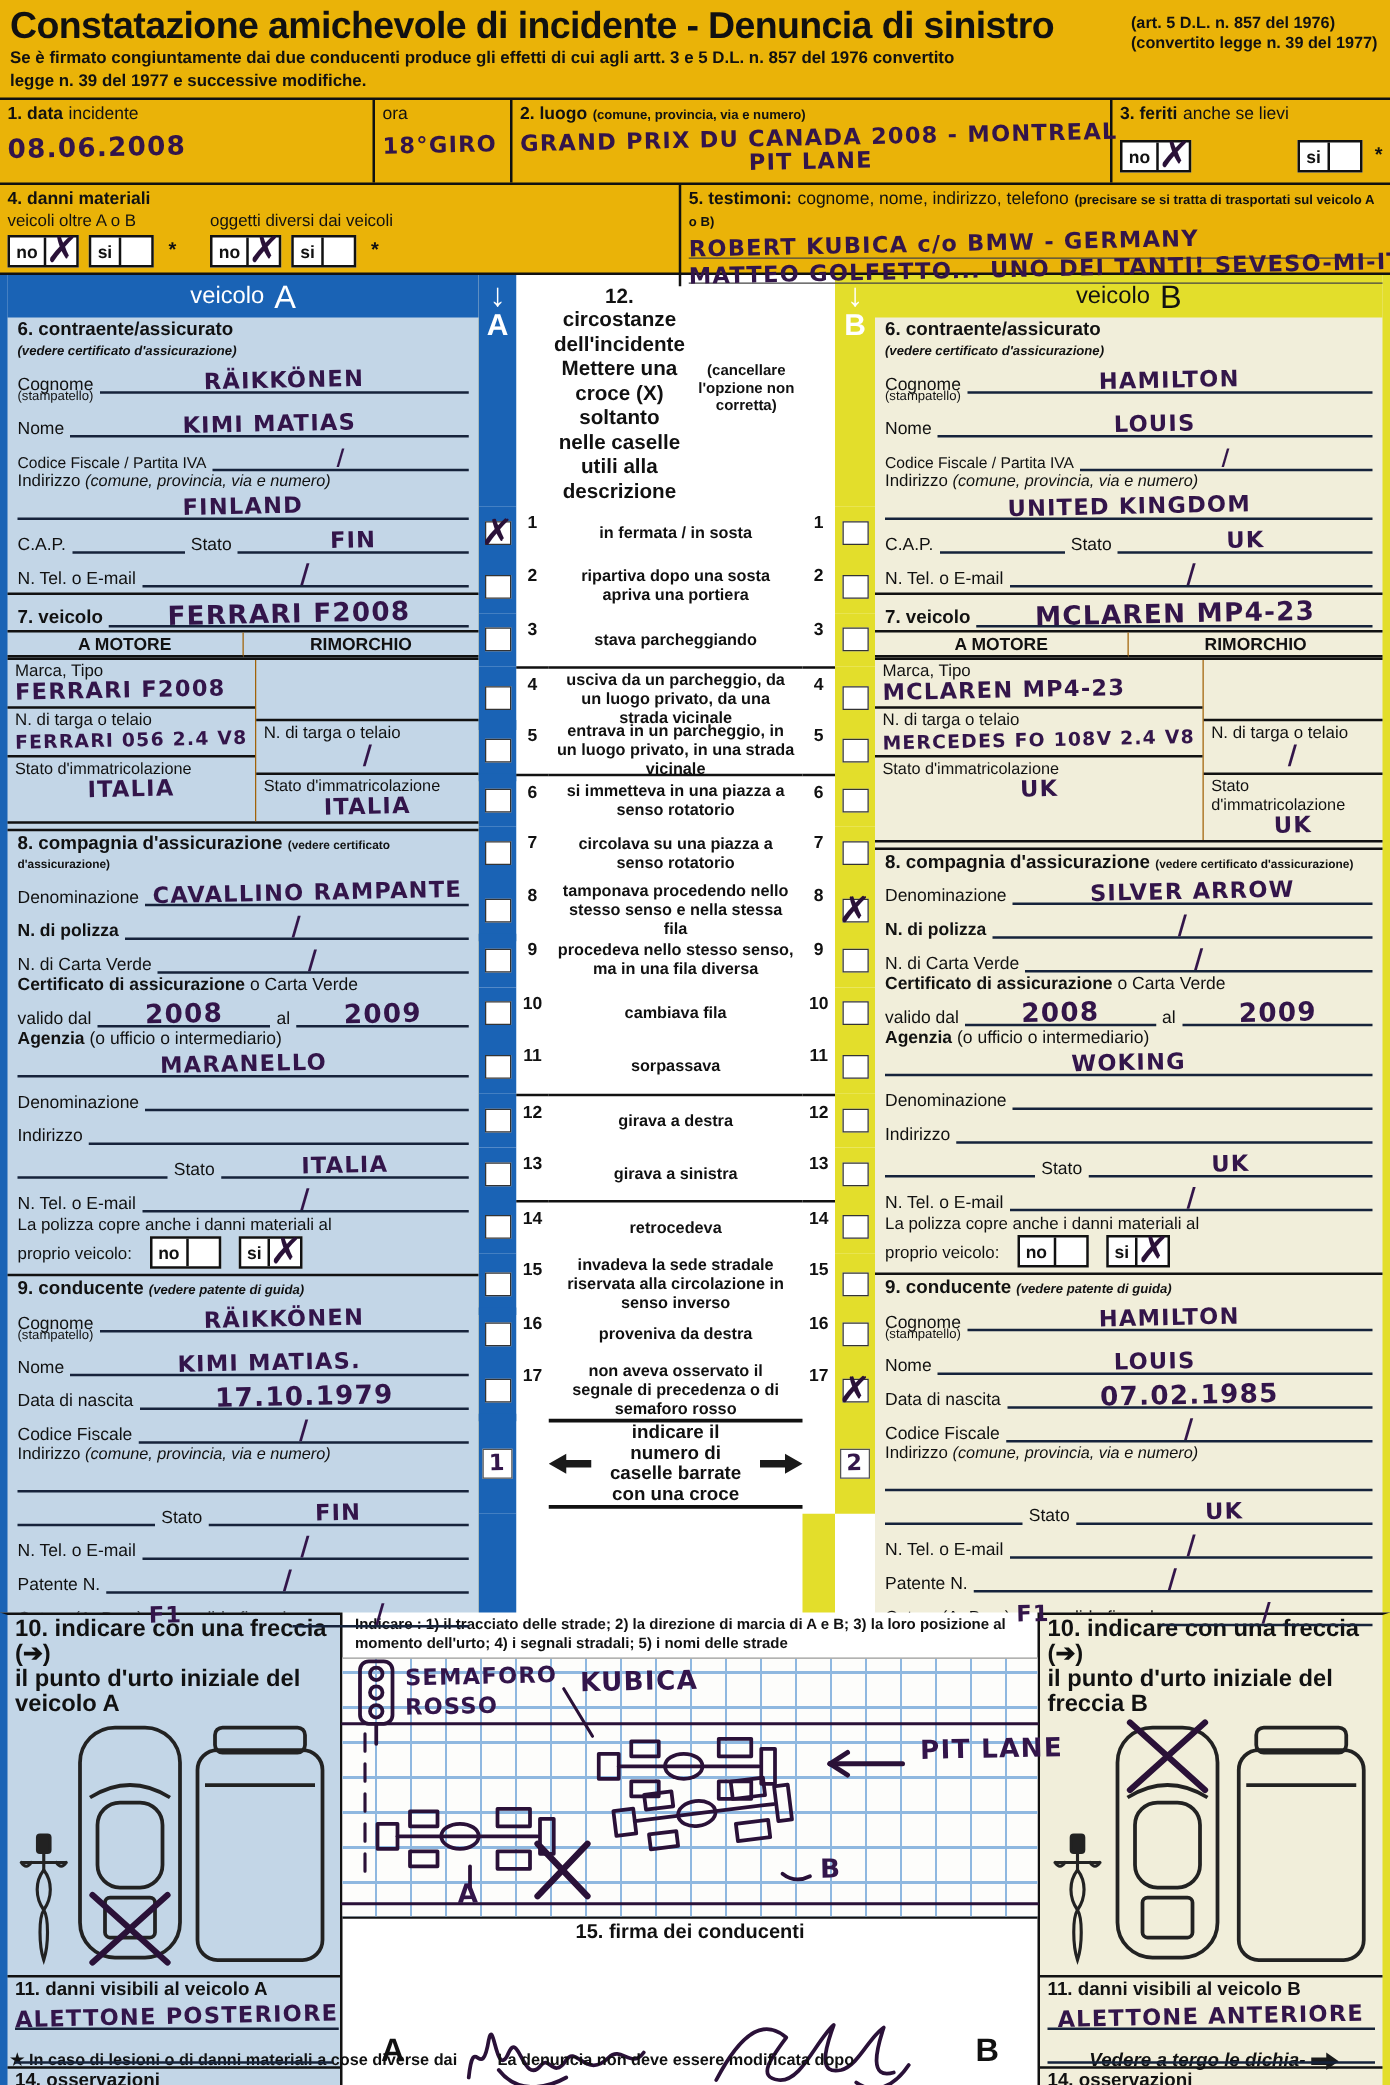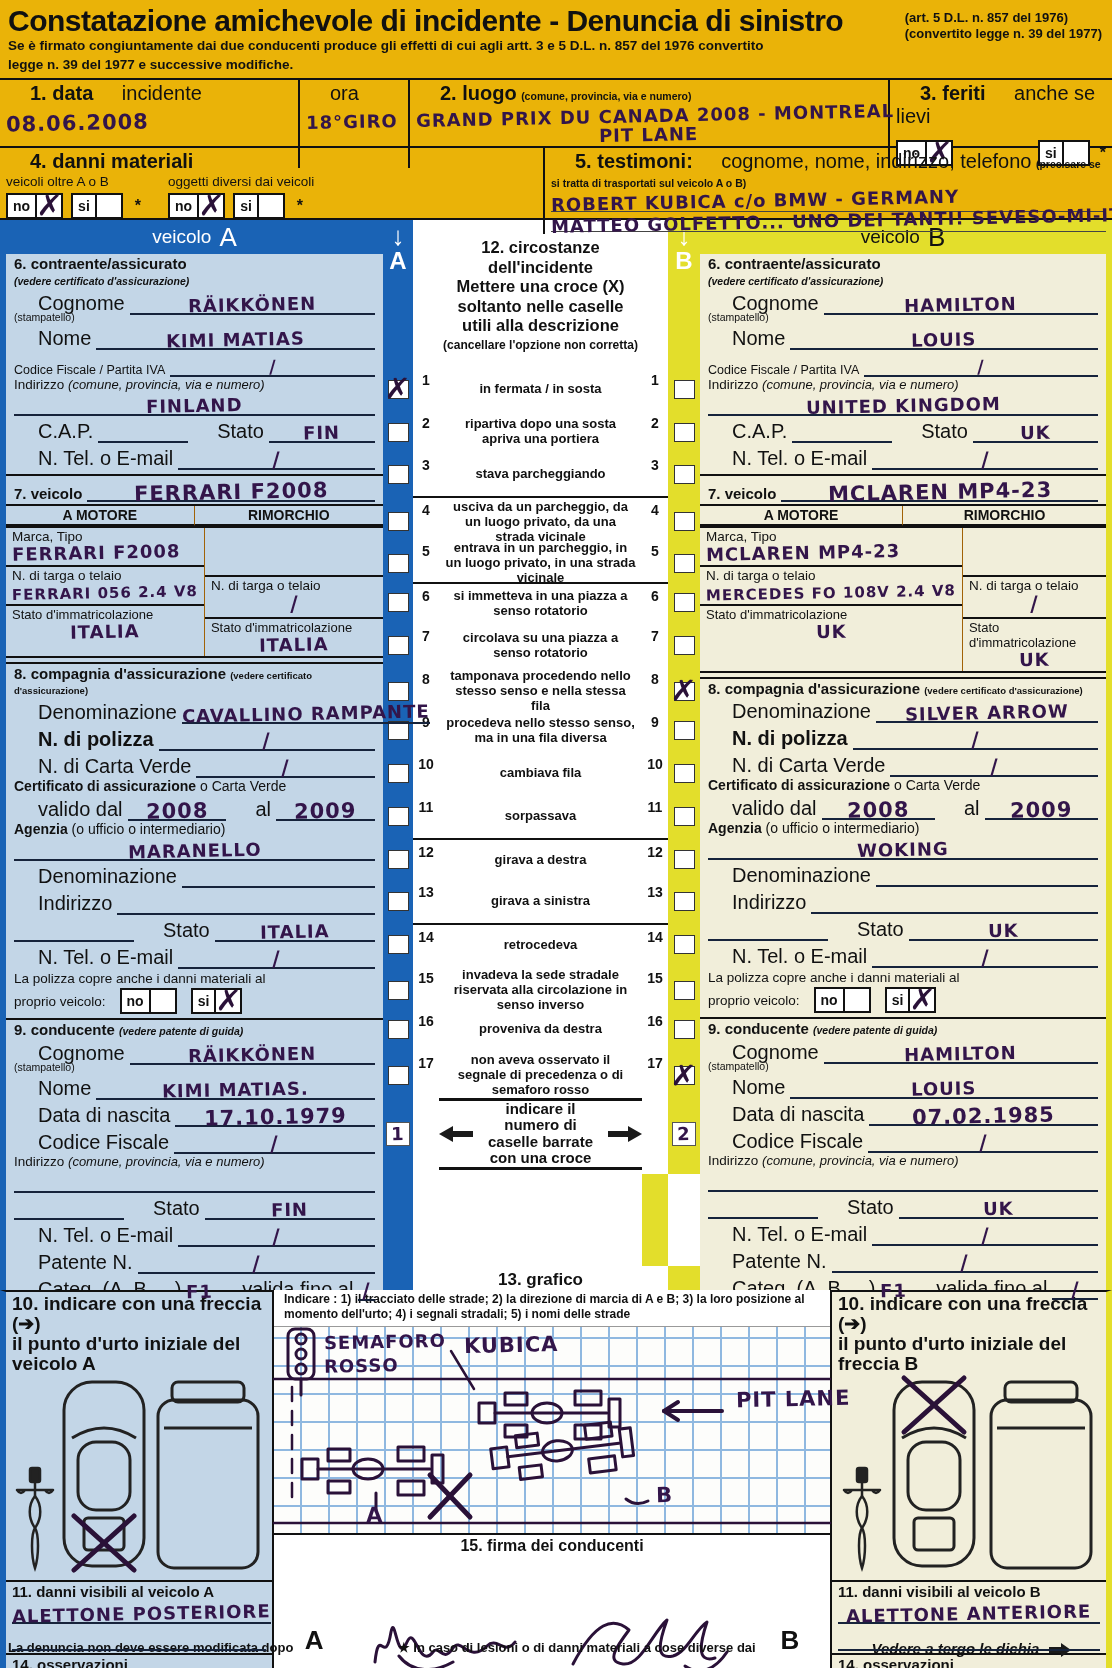--- a/index.html
+++ b/index.html
@@ -9,21 +9,21 @@
   
   .hdr{display:flex;justify-content:space-between;padding:6px 10px 0 8px;height:78px;box-sizing:border-box;}
   .hdr-title{font-size:30px;font-weight:bold;letter-spacing:-0.5px;line-height:1.0;}
   .hdr-sub{font-size:13.5px;font-weight:bold;line-height:1.25;margin-top:2px;}
   .hdr-right{font-size:13px;font-weight:bold;text-align:left;white-space:nowrap;line-height:1.2;padding-top:4px;}
   
   .toprow{display:grid;grid-template-columns:300px 110px 480px 222px;border-top:2px solid #111;border-bottom:2px solid #111;height:66px;}
   .toprow2{display:grid;grid-template-columns:545px 567px;border-bottom:2px solid #111;height:70px;}
   .cell{border-right:2px solid #111;padding:2px 6px;position:relative;box-sizing:border-box;}
   .cell:last-child{border-right:none;}
-  .lbl{font-weight:bold;font-size:20px;margin-left:24px;}
+  .lbl{font-weight:bold;font-size:14px;}
   .plain{font-weight:normal;}
   .paren{font-size:10.5px;font-weight:bold;}
   .iparen{font-style:italic;font-weight:normal;}
   
   .hw{font-family:"DejaVu Sans",sans-serif;font-weight:700;color:#33154a;display:inline-block;
       transform:rotate(-1.2deg);font-size:18px;letter-spacing:1px;line-height:1;white-space:nowrap;}
   .hw.sm{font-size:15px;}
   .hw.lg{font-size:21px;}
   .hwx{font-family:"DejaVu Sans",sans-serif;font-weight:700;color:#2a1138;font-size:30px;line-height:0;
        transform:rotate(4deg);display:inline-block;}
@@ -383,21 +383,21 @@
       </div>
     </div>
 
     <div class="mid">
       <div class="mrow" style="min-height:148px;">
         <div class="c sa stripehead">
           <span class="arrow-dn saletter">↓</span>
           <span class="letter saletter">A</span>
         </div>
         <div class="c"></div>
-        <div class="c" style="flex-direction:column;">
+        <div class="c" style="flex-direction:row;">
           <div class="mtitle">
             <span>12. circostanze dell'incidente</span><br>
             <span>Mettere una croce (X)</span><br>
             <span>soltanto nelle caselle</span><br>
             <span>utili alla descrizione</span>
           </div>
           <div class="mparen">(cancellare l'opzione non corretta)</div>
         </div>
         <div class="c"></div>
         <div class="c sb stripehead">
@@ -1012,22 +1012,22 @@
             <span class="wl"><span class="hw lg">POTEVA VINCERE ...</span></span>
           </div>
       </div>
       <div class="endbar endbarB">
         <span class="letter" style="color:#fff;">B</span>
       </div>
     </div>
   </div>
 
   <div class="foot">
+    <div class="f">★ In caso di lesioni o di danni materiali a cose diverse dai</div>
     <div class="f">La denuncia non deve essere modificata dopo</div>
-    <div class="f">★ In caso di lesioni o di danni materiali a cose diverse dai</div>
     <div class="f fr">
       <span>Vedere a tergo le dichia-</span>
       <svg class="ic" width="22" height="14" viewBox="0 0 22 14" style="vertical-align:middle;">
         <path d="M0 4 H12 V0 L22 7 L12 14 V10 H0 Z" fill="#1a1a1a"></path>
         </svg>
     </div>
   </div>
 
 </div>
 

